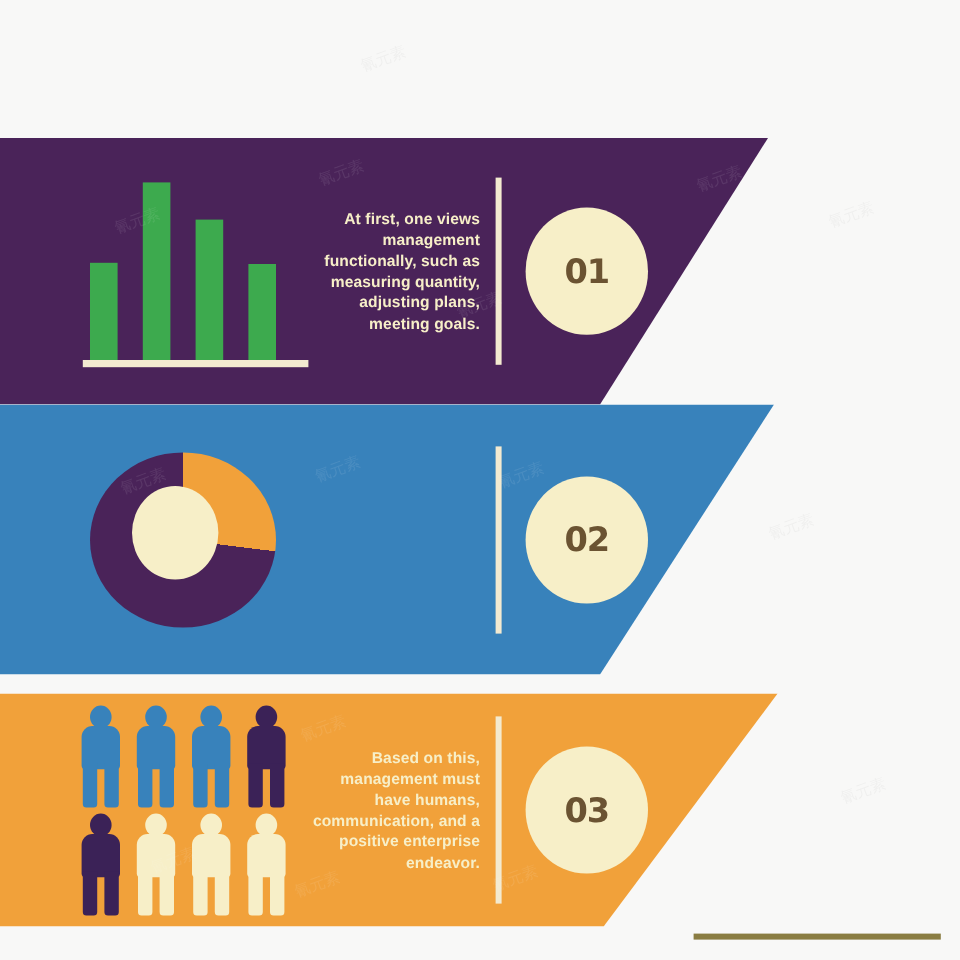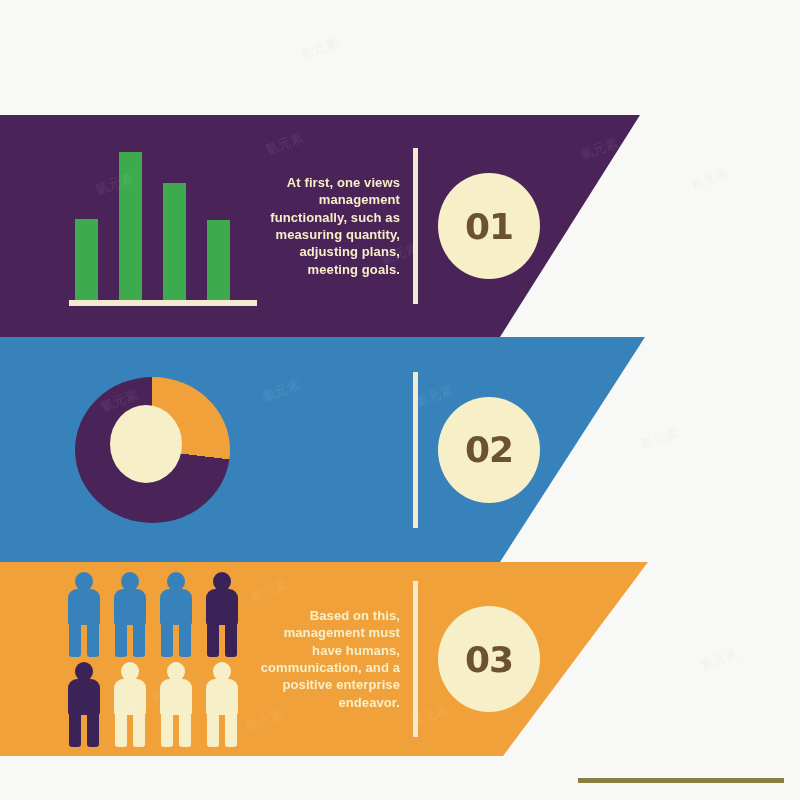--- a/index.html
+++ b/index.html
@@ -30,21 +30,21 @@
   }
   .panel-shape {
     position: absolute;
     left: 0; top: 0;
     width: 100%;
     height: 100%;
   }
 
   .panel-1 { top: 115px;  height: 222px; }
   .panel-2 { top: 337px;  height: 225px; }
-  .panel-3 { top: 562px;  height: 194px; }
+  .panel-3 { top: 578px;  height: 194px; }
 
   
   .art {
     position: absolute;
     top: 0;
     left: 40px;
     width: 225px;
     height: 100%;
     display: flex;
     align-items: center;
@@ -185,21 +185,21 @@
     width: 102px;
     height: 106px;
     border-radius: 50%;
     background: #f7efc8;
     display: flex;
     align-items: center;
     justify-content: center;
   }
   .badge span {
     color: #6b5332;
-    font-size: 36px;
+    font-size: 28px;
     font-weight: bold;
     letter-spacing: -1px;
     font-family: "DejaVu Sans", sans-serif;
   }
 
   
   .bottom-rule {
     position: absolute;
     left: 578px;
     top: 778px;

